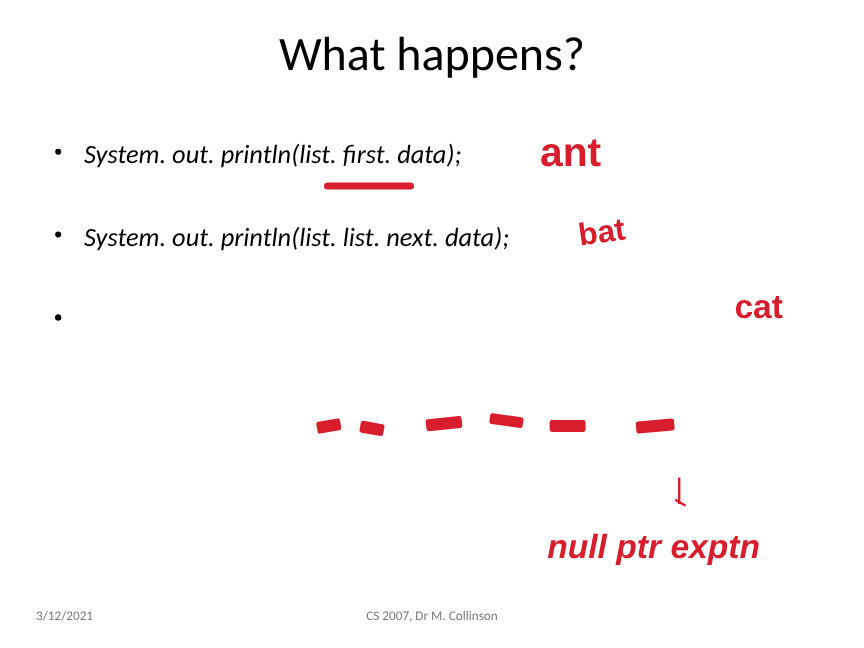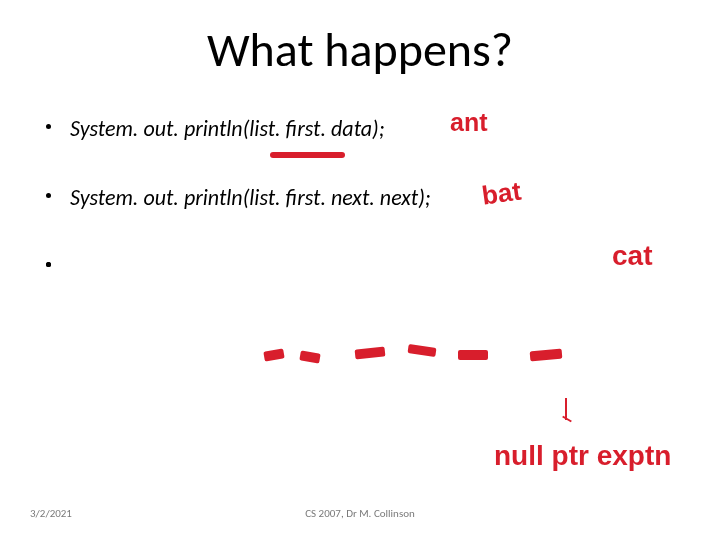--- a/index.html
+++ b/index.html
@@ -18,21 +18,21 @@
     height: 540px;
     position: relative;
     box-sizing: border-box;
   }
   .title {
     position: absolute;
     top: 20px;
     left: 0;
     width: 100%;
     text-align: center;
-    font-size: 48px;
+    font-size: 40px;
     font-weight: 400;
   }
   .bullets {
     position: absolute;
     top: 115px;
     left: 40px;
     width: 620px;
     font-style: italic;
   }
   .bullet {
@@ -65,24 +65,24 @@
     text-align: center;
     font-size: 11px;
     color: #7a7a7a;
   }
   .anno {
     position: absolute;
     color: #d81e2c;
     font-family: "Comic Sans MS", cursive, sans-serif;
     font-weight: bold;
   }
-  .anno-ant { top: 108px; left: 450px; font-size: 25px; }
+  .anno-ant { top: 108px; left: 450px; font-size: 34px; }
   .anno-bat { top: 178px; left: 482px; font-size: 26px; transform: rotate(-8deg); }
   .anno-cat { top: 240px; left: 580px; font-size: 28px; margin-left: 32px; }
-  .anno-null { top: 440px; left: 494px; font-size: 28px; }
+  .anno-null { top: 440px; left: 456px; font-size: 28px; font-style: italic; }
 
   .stroke {
     position: absolute;
     background: #d81e2c;
     border-radius: 2px;
   }
   .underline1 { top: 152px; left: 270px; width: 75px; height: 6px; border-radius: 3px; }
   .scribble-a { top: 350px; left: 264px; width: 20px; height: 10px; transform: rotate(-10deg); }
   .scribble-b { top: 352px; left: 300px; width: 20px; height: 10px; transform: rotate(10deg); }
   .scribble-c { top: 348px; left: 355px; width: 30px; height: 10px; transform: rotate(-6deg); }
@@ -114,21 +114,21 @@
 
   <div class="title">What happens?</div>
 
   <div class="bullets">
     <div class="bullet">
       <span class="dot"></span>
       <span>System. out. println(list. first. data);</span>
     </div>
     <div class="bullet">
       <span class="dot"></span>
-      <span> System. out. println(list. first. next. next);</span>
+      <span> System. out. println(list. list. next. data);</span>
     </div>
     <div class="bullet">
       <span class="dot"></span>
     </div>
     <div class="bullet">
       <span class="dot"></span>
     </div>
   </div>
 
   <div class="anno anno-ant">ant</div>
@@ -139,16 +139,16 @@
   <div class="stroke underline1"></div>
   <div class="stroke scribble-a"></div>
   <div class="stroke scribble-b"></div>
   <div class="stroke scribble-c"></div>
   <div class="stroke scribble-d"></div>
   <div class="stroke scribble-e"></div>
   <div class="stroke scribble-f"></div>
   <div class="tick"></div>
   <div class="tick2"></div>
 
-  <div class="footer-left">3/2/2021</div>
+  <div class="footer-left">3/12/2021</div>
   <div class="footer-center">CS 2007,  Dr M. Collinson</div>
 
 </div>
 
 </body></html>

